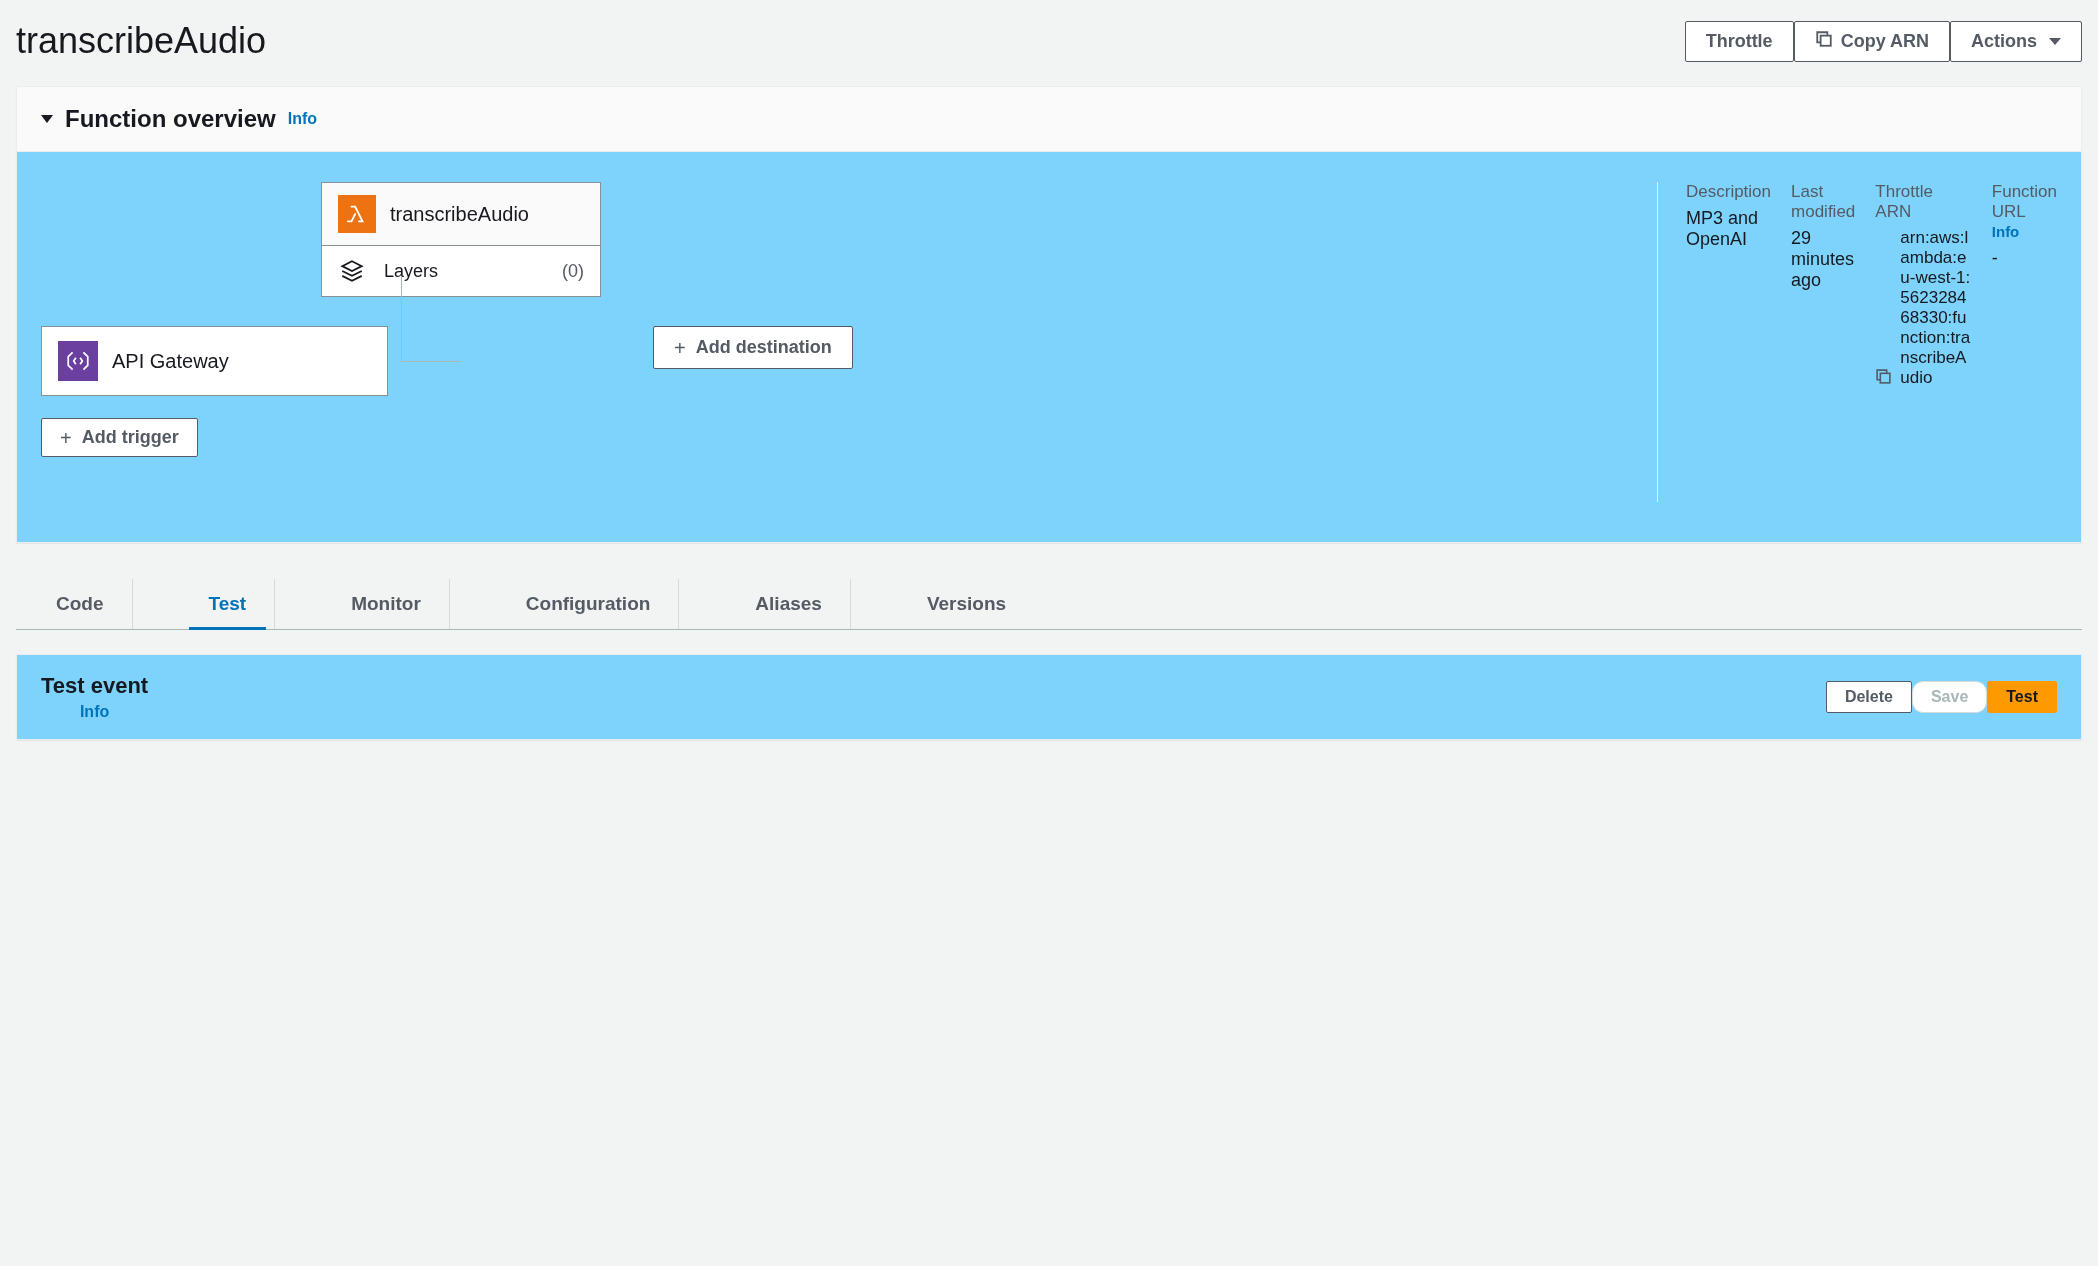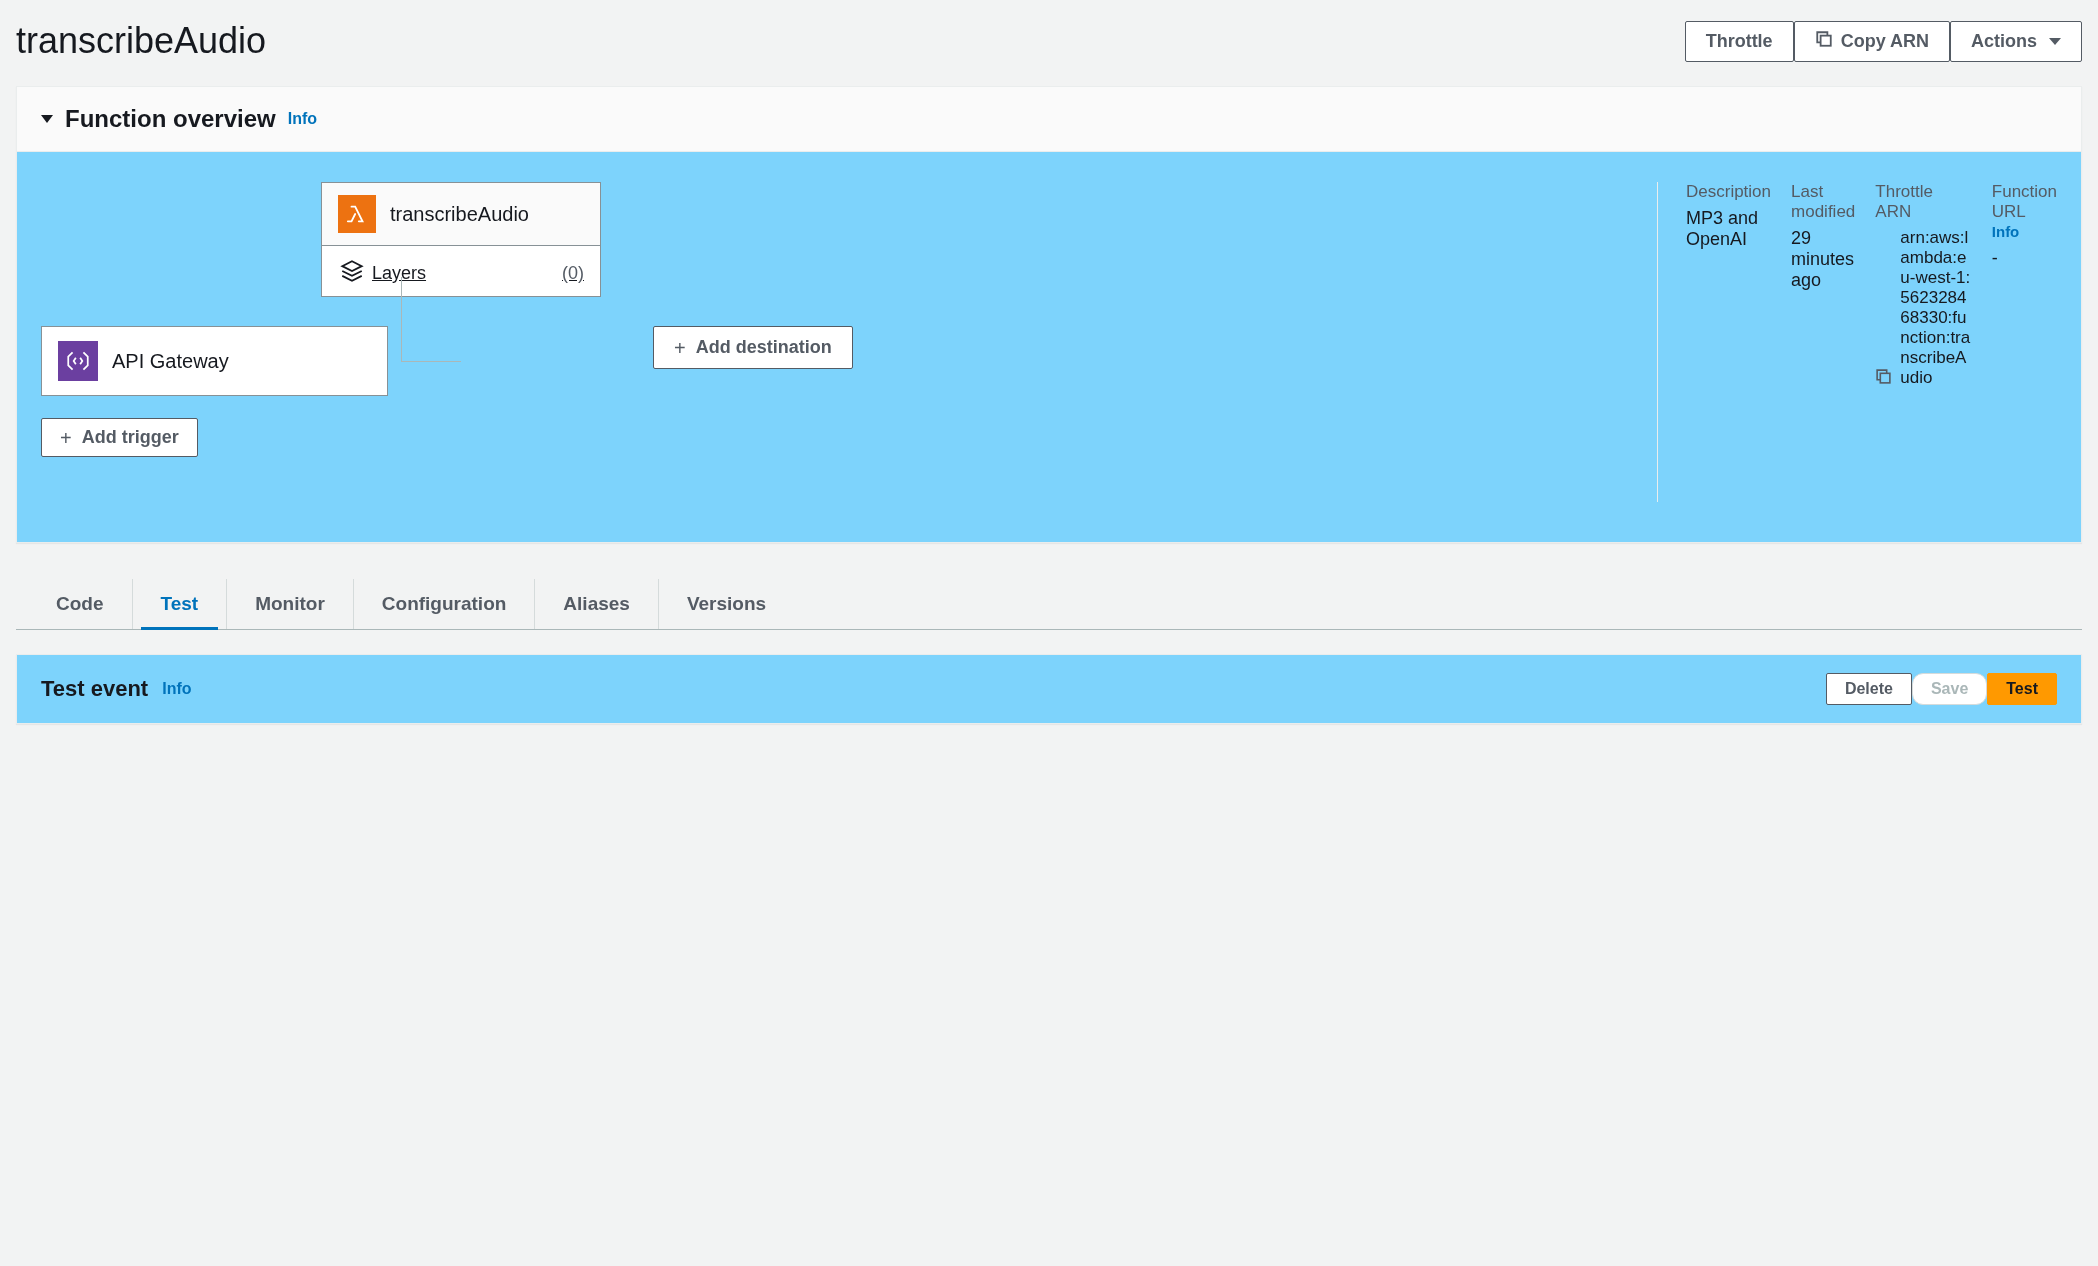--- a/index.html
+++ b/index.html
@@ -128,24 +128,23 @@
     align-items: center;
     justify-content: center;
     color: #fff;
   }
   .lambda-name {
     font-size: 20px;
     font-weight: 400;
   }
   .lambda-box-bottom {
     display: flex;
-    align-items: flex-end;
-    gap: 6px;
+    align-items: center;
+    gap: 18px;
     padding: 12px 16px;
-    text-decoration: underline;
   }
   .layers-icon {
     width: 28px;
     display: flex;
     align-items: center;
     justify-content: center;
   }
   .layers-label {
     flex: 1;
     font-size: 18px;
@@ -252,20 +251,21 @@
   .copy-icon {
     flex-shrink: 0;
     cursor: pointer;
     color: #545b64;
   }
   .tabs {
     display: flex;
     border-bottom: 1px solid #aab7b8;
     margin-top: 36px;
     padding: 0 12px;
+    gap: 48px;
   }
   .tab {
     padding: 14px 28px;
     font-size: 19px;
     font-weight: 700;
     color: #545b64;
     cursor: pointer;
     border-right: 1px solid #d5dbdb;
     position: relative;
   }
@@ -285,21 +285,22 @@
   }
   .test-header {
     display: flex;
     justify-content: space-between;
     align-items: center;
     padding: 18px 24px;
   }
   .test-title {
     display: flex;
     align-items: center;
-    gap: 14px;
+    gap: 4px;
+    flex-direction: column;
   }
   .test-title-text {
     font-size: 22px;
     font-weight: 700;
   }
 </style>
 </head>
 <body>
 
 <div class="page">

